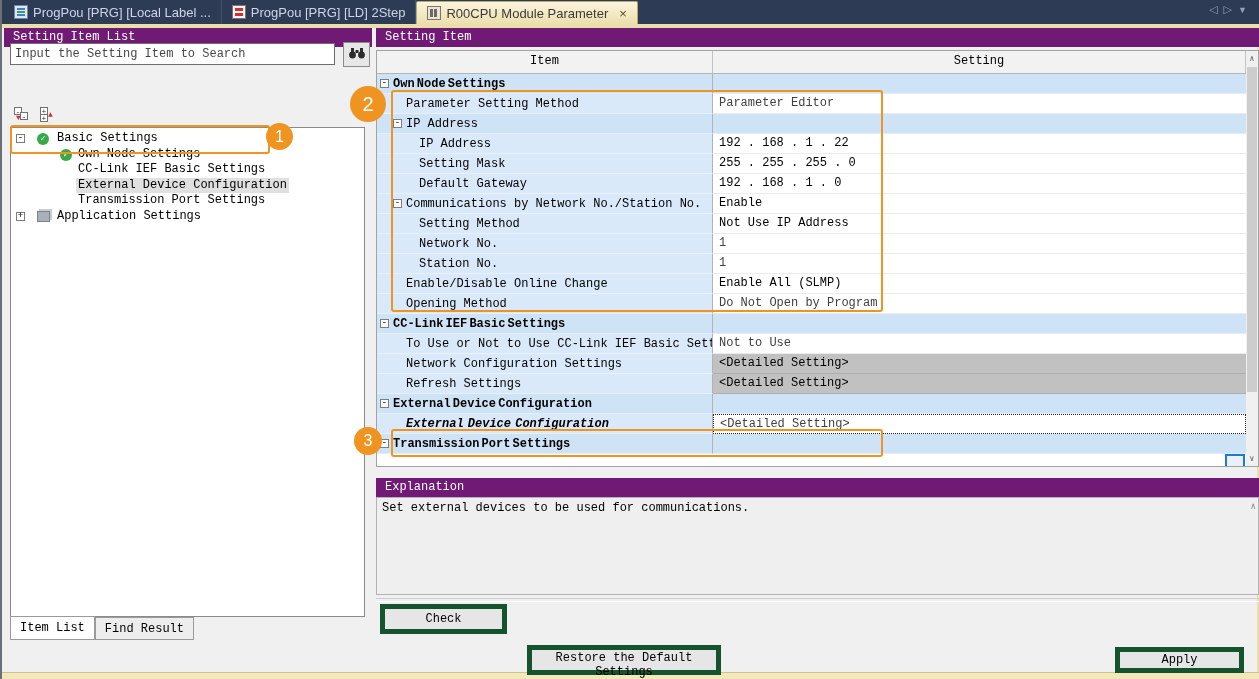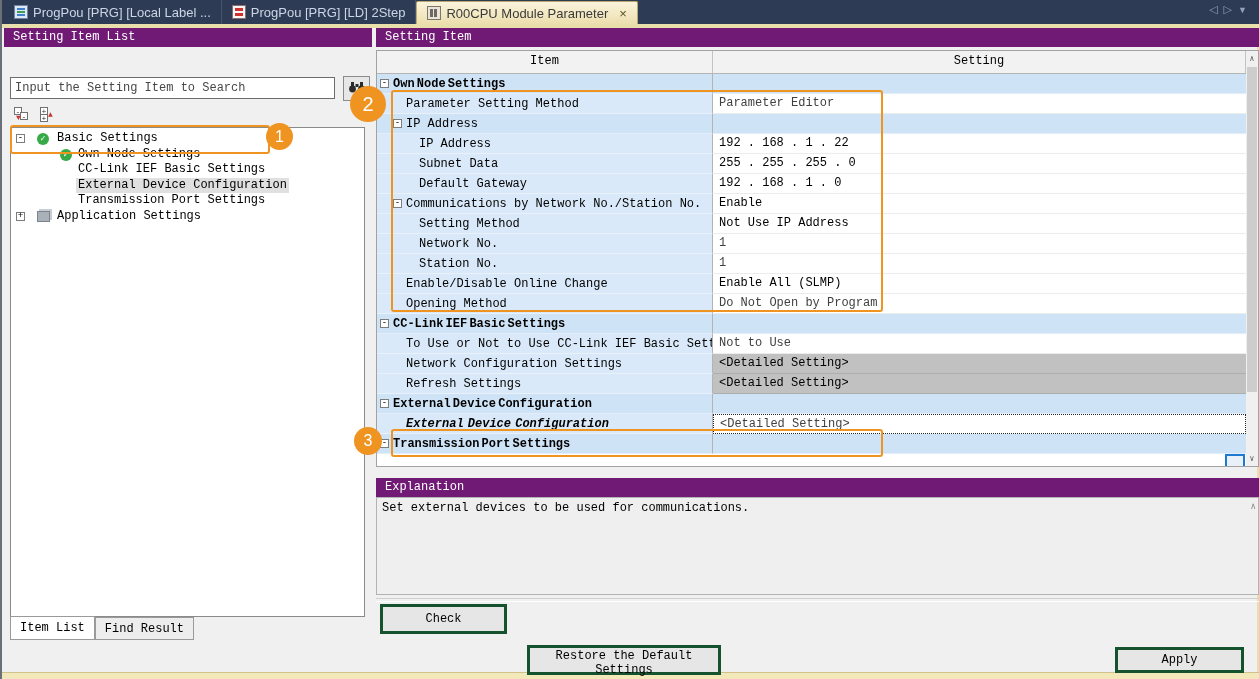--- a/index.html
+++ b/index.html
@@ -24,21 +24,21 @@
   .tab .close{margin-left:6px;color:#5c4f23;font-size:13px;line-height:13px;cursor:pointer;}
   #tabnav{position:absolute;right:8px;top:3px;color:#93a2bd;font-size:11px;letter-spacing:4px;display:flex;gap:2px;align-items:center;}
   #topstrip{position:absolute;left:0;top:24px;width:1259px;height:4px;background:#e9dfab;}
   #bottomstrip{position:absolute;left:0;top:672px;width:1259px;height:7px;background:#f2e8ba;border-top:1px solid #cfc28c;box-sizing:border-box;}
   #rightstrip{position:absolute;right:0;top:24px;width:2px;height:655px;background:#e9dfab;}
 
   .bluehdr{background:#701a75;color:#fff;font-size:12px;height:19px;line-height:19px;padding-left:9px;}
 
   
   #leftpanel{position:absolute;left:2px;top:28px;width:368px;height:613px;background:#f0f0f0;}
-  #searchrow{position:absolute;left:4px;top:49px;width:362px;height:25px;}
+  #searchrow{position:absolute;left:4px;top:15px;width:362px;height:25px;}
   #search-input{position:absolute;left:2px;top:0;width:325px;height:22px;border:1px solid #6e6e6e;background:#fff;
                 font-size:12px;color:#474747;padding:0 4px;box-sizing:border-box;}
   #find-button{position:absolute;left:335px;top:-1px;width:27px;height:25px;background:#e7e7e7;border:1px solid #8b8b8b;
                display:flex;align-items:center;justify-content:center;padding:0;cursor:pointer;}
   #treetools{position:absolute;left:10px;top:79px;display:flex;gap:8px;}
   .treetool{width:18px;height:15px;position:relative;cursor:pointer;}
   .treetool .bx{position:absolute;width:8px;height:8px;border:1px solid #707070;background:#fff;font-size:8px;line-height:7px;text-align:center;color:#333;box-sizing:border-box;}
   .treetool .mark{position:absolute;font-size:8px;color:#c33;line-height:8px;}
   #treebox{position:absolute;left:6px;top:99px;width:355px;height:490px;background:#fff;border:1px solid #8a8a8a;box-sizing:border-box;}
   .trow-tree{position:relative;height:15.5px;font-size:12px;color:#000;white-space:nowrap;}
@@ -80,21 +80,21 @@
   #vscroll .arr.up{top:0;} #vscroll .arr.down{bottom:0;}
   #vscroll .thumb{position:absolute;left:1px;top:15px;width:10px;height:325px;background:#cdcdcd;cursor:pointer;}
 
   
   #explain{position:absolute;left:374px;top:478px;width:883px;height:117px;border-radius:15px;}
   #explainbody{position:absolute;left:0;top:19px;width:883px;height:98px;background:#efefef;border:1px solid #b3b3b3;box-sizing:border-box;font-size:12px;padding:3px 5px;}
   #explain .scrollup{position:absolute;right:3px;top:23px;color:#8a8a8a;font-size:9px;}
   #sepline{position:absolute;left:374px;top:598px;width:883px;height:2px;border-top:1px solid #cfcfcf;border-bottom:1px solid #fff;}
 
   
-  .btn{position:absolute;background:#e6e6e6;border:3px solid #14532d;font-size:12px;color:#000;cursor:pointer;
+  .btn{position:absolute;background:#e6e6e6;border:5px solid #14532d;font-size:12px;color:#000;cursor:pointer;
        font-family:"Liberation Mono","DejaVu Sans Mono",monospace;}
   #check-button{left:378px;top:604px;width:127px;height:30px;}
   #restore-button{left:525px;top:604px;width:194px;height:30px;margin-top:41px;}
   #apply-button{left:1113px;top:647px;width:129px;height:26px;}
 
   
   .cbox{position:absolute;border:2px solid #ef9420;border-radius:3px;pointer-events:none;z-index:20;}
   #callout-box-1{left:8px;top:125px;width:256px;height:25px;}
   #callout-box-2{left:389px;top:90px;width:488px;height:218px;}
   #callout-box-3{left:389px;top:429px;width:488px;height:24px;}
@@ -226,21 +226,21 @@
           <div class="trow">
             <div class="c-item">
               <span class="ilbl" style="left: 42px;">IP Address</span>
             </div>
             <div class="c-set">
               <span class="val">192 . 168 .   1 .  22</span>
             </div>
           </div>
           <div class="trow">
             <div class="c-item">
-              <span class="ilbl" style="left: 42px;">Subnet Data</span>
+              <span class="ilbl" style="left: 42px;">Setting Mask</span>
             </div>
             <div class="c-set">
               <span class="val">255 . 255 . 255 .   0</span>
             </div>
           </div>
           <div class="trow">
             <div class="c-item">
               <span class="ilbl" style="left: 42px;">Default Gateway</span>
             </div>
             <div class="c-set">

